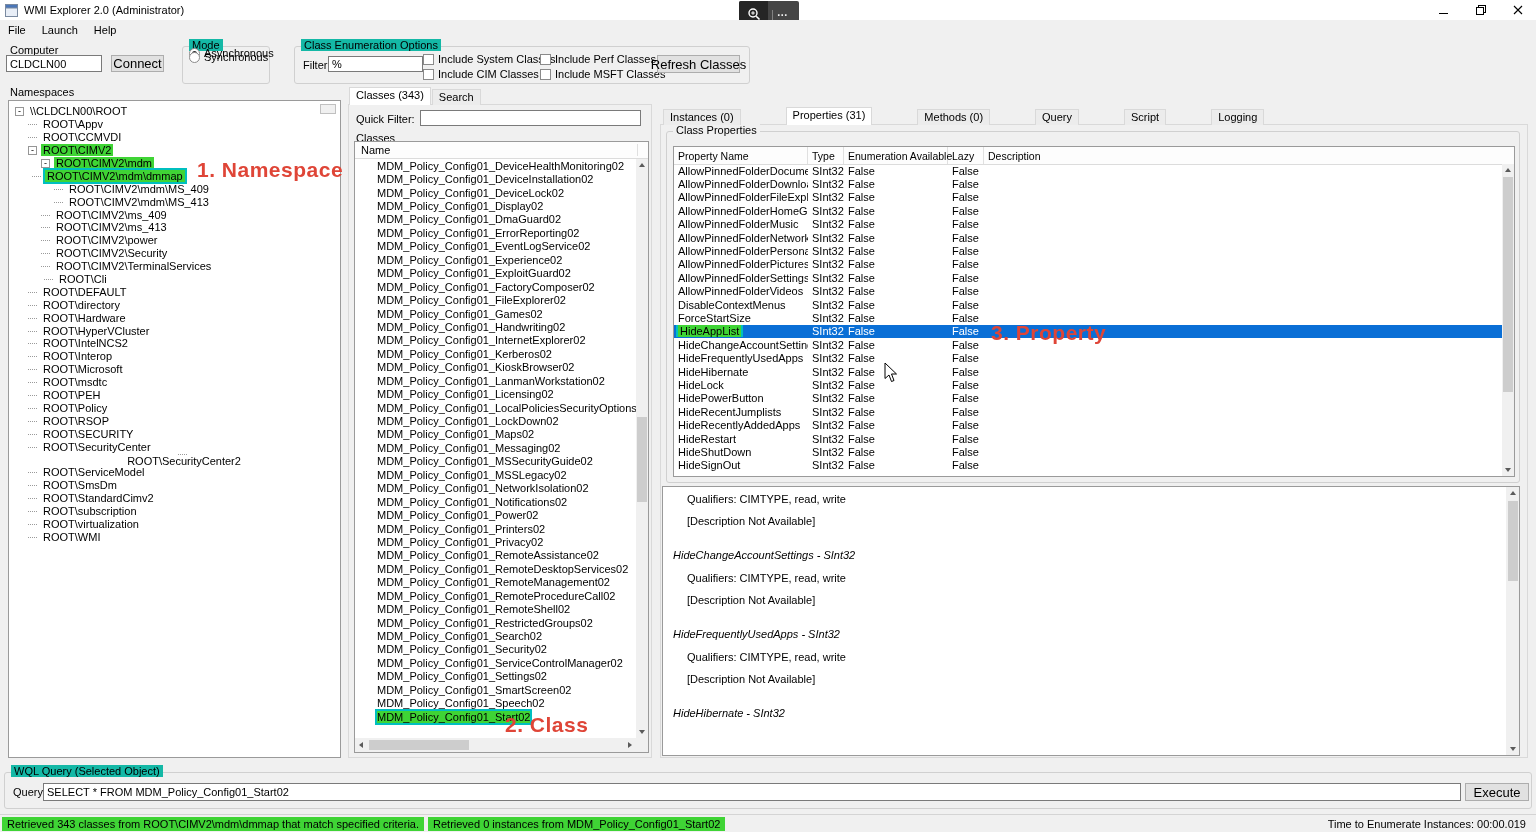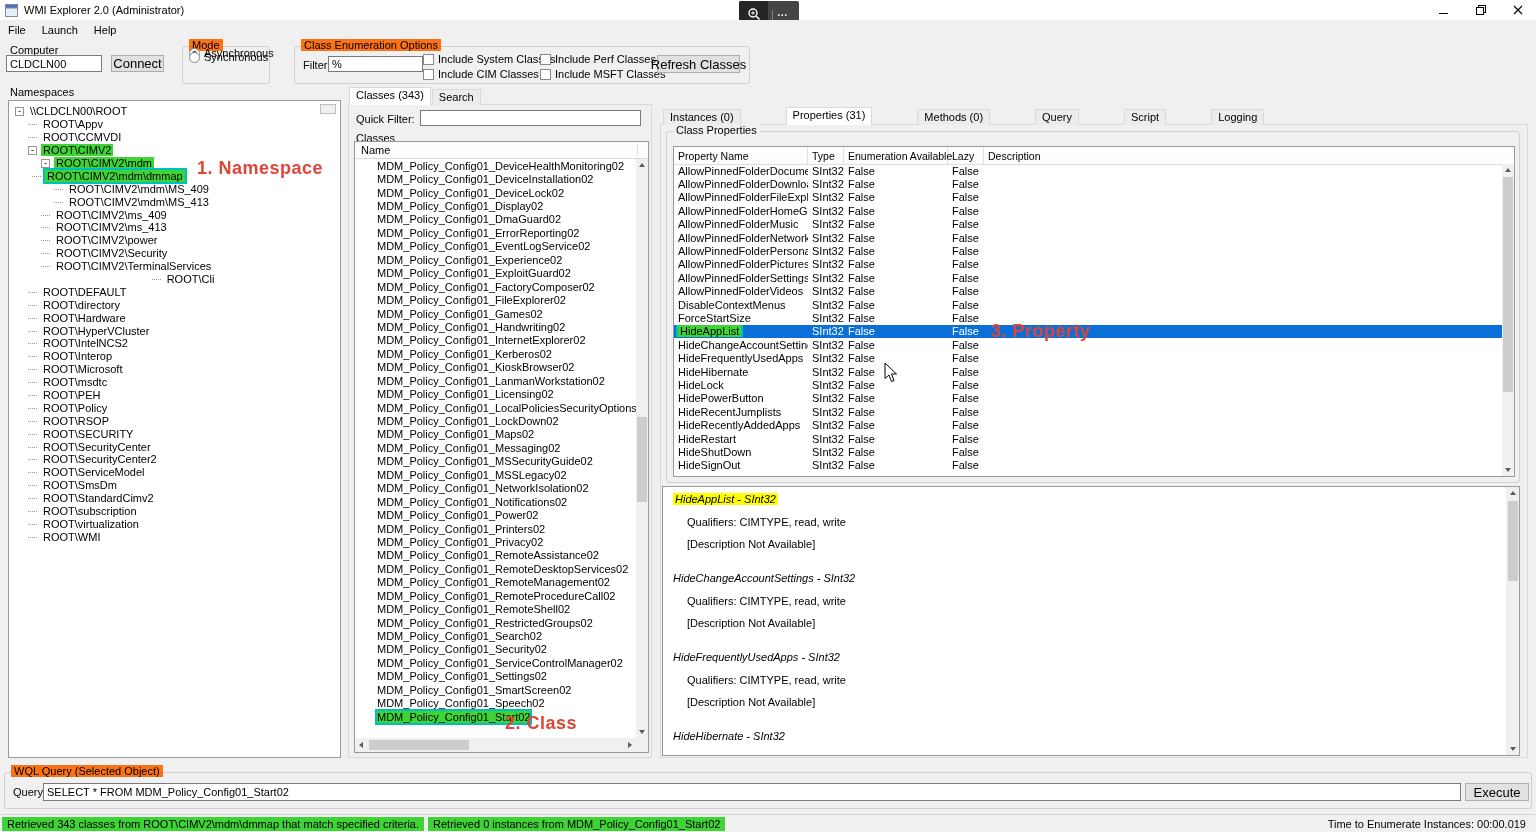--- a/index.html
+++ b/index.html
@@ -23,21 +23,21 @@
   
   .menubar{left:0;top:20px;width:1536px;height:19px;display:flex;align-items:center;background:#f0f0f0;}
   .menu-item{padding:2px 8px;}
   
   .lbl{position:absolute;white-space:nowrap;}
   .tb-input{position:absolute;border:1px solid #7a7a7a;background:#fff;box-sizing:border-box;
     font-family:"Liberation Sans",sans-serif;font-size:11px;padding:0 3px;}
   .btn{position:absolute;border:1px solid #adadad;background:#e1e1e1;box-sizing:border-box;
     display:flex;align-items:center;justify-content:center;font-size:13px;white-space:nowrap;}
   .gbox{position:absolute;border:1px solid #d0d0d0;border-radius:3px;box-sizing:border-box;}
-  .gb-label{position:absolute;top:-8px;left:6px;background:#f97316;padding:0 3px;white-space:nowrap;}
+  .gb-label{position:absolute;top:-8px;left:6px;background:#14b8a6;padding:0 3px;white-space:nowrap;}
   .radio-row{position:absolute;left:6px;display:flex;align-items:center;gap:4px;white-space:nowrap;}
   .radio-row:nth-of-type(2){top:4px;}
   .radio-row:nth-of-type(3){top:18px;}
   .radio{width:11px;height:11px;border:1px solid #8a8a8a;border-radius:50%;background:#fff;position:relative;box-sizing:border-box;flex:none;}
   .radio.on::after{content:"";position:absolute;inset:2px;background:#2d2d2d;border-radius:50%;}
   .check-grid{position:absolute;left:128px;top:5px;display:grid;grid-auto-flow:column;
     grid-template-rows:repeat(2,14px);grid-template-columns:117px auto;row-gap:1px;}
   .check-row{display:flex;align-items:center;gap:4px;white-space:nowrap;}
   .checkbox{width:11px;height:11px;border:1px solid #8a8a8a;background:#fff;box-sizing:border-box;flex:none;}
   
@@ -90,21 +90,21 @@
   .d-title{font-style:italic;height:14px;margin-bottom:9px;white-space:nowrap;}
   .hl-yellow{background:var(--highlight-yellow,#ffff00);padding:0 2px;}
   .d-line{margin-left:14px;margin-bottom:9px;height:13px;white-space:nowrap;}
   .d-desc{margin-left:14px;margin-bottom:21px;height:13px;white-space:nowrap;}
   
   .statusbar{left:0;top:814px;width:1536px;height:18px;background:#f0f0f0;border-top:1px solid #d4d4d4;
     display:flex;align-items:center;padding-left:2px;box-sizing:border-box;}
   .status-msg{background:var(--highlight-green,#3fd435);padding:1px 5px;margin-right:4px;white-space:nowrap;}
   .status-time{margin-left:auto;margin-right:10px;white-space:nowrap;}
   
-  .annotation{position:absolute;color:var(--annotation-red,#df4537);font-size:18px;font-weight:700;white-space:nowrap;letter-spacing:0.5px;z-index:9;}
+  .annotation{position:absolute;color:var(--annotation-red,#df4537);font-size:21px;font-weight:700;white-space:nowrap;letter-spacing:0.5px;z-index:9;}
   .cursor{position:absolute;z-index:10;}
 </style>
 </head>
 <body>
 
 <div class="abs titlebar">
   <span class="app-icon">
     <svg width="13" height="13">
         <rect x="0.5" y="0.5" width="12" height="12" fill="#e8eef7" stroke="#7a8aa0"></rect>
         <rect x="0.5" y="0.5" width="12" height="3.5" fill="#4a76b8" stroke="#7a8aa0"></rect>
@@ -241,21 +241,21 @@
         <span class="tree-label">ROOT\CIMV2\power</span>
       </div>
       <div class="tree-row" style="padding-left: 32px;">
         <span class="tree-dash"></span>
         <span class="tree-label">ROOT\CIMV2\Security</span>
       </div>
       <div class="tree-row" style="padding-left: 32px;">
         <span class="tree-dash"></span>
         <span class="tree-label">ROOT\CIMV2\TerminalServices</span>
       </div>
-      <div class="tree-row" style="padding-left: 19px; justify-content: center;">
+      <div class="tree-row" style="padding-left: 35px;">
         <span class="tree-dash"></span>
         <span class="tree-label">ROOT\Cli</span>
       </div>
       <div class="tree-row" style="padding-left: 19px;">
         <span class="tree-dash"></span>
         <span class="tree-label">ROOT\DEFAULT</span>
       </div>
       <div class="tree-row" style="padding-left: 19px;">
         <span class="tree-dash"></span>
         <span class="tree-label">ROOT\directory</span>
@@ -297,21 +297,21 @@
         <span class="tree-label">ROOT\RSOP</span>
       </div>
       <div class="tree-row" style="padding-left: 19px;">
         <span class="tree-dash"></span>
         <span class="tree-label">ROOT\SECURITY</span>
       </div>
       <div class="tree-row" style="padding-left: 19px;">
         <span class="tree-dash"></span>
         <span class="tree-label">ROOT\SecurityCenter</span>
       </div>
-      <div class="tree-row" style="padding-left: 19px;">
+      <div class="tree-row" style="padding-left: 19px; flex-direction: column;">
         <span class="tree-dash"></span>
         <span class="tree-label">ROOT\SecurityCenter2</span>
       </div>
       <div class="tree-row" style="padding-left: 19px;">
         <span class="tree-dash"></span>
         <span class="tree-label">ROOT\ServiceModel</span>
       </div>
       <div class="tree-row" style="padding-left: 19px;">
         <span class="tree-dash"></span>
         <span class="tree-label">ROOT\SmsDm</span>
@@ -733,21 +733,20 @@
           </div>
         <div class="sb-thumb" style="left:1px;width:10px;top:13px;height:215px;"></div>
         <div class="sb-btn" style="bottom:0;">
             <span class="tri-dn"></span>
           </div>
       </div>
     </div>
   </div>
   <div class="details" style="left:1px;top:361px;width:858px;height:270px;">
     <div id="detail-entries" class="details-content">
-        <div class="d-title"><span class="hl-yellow">HideAppList - SInt32</span></div>
         <div class="d-line">Qualifiers: CIMTYPE, read, write</div>
         <div class="d-desc">[Description Not Available]</div>
         <div class="d-title"><span>HideChangeAccountSettings - SInt32</span></div>
         <div class="d-line">Qualifiers: CIMTYPE, read, write</div>
         <div class="d-desc">[Description Not Available]</div>
         <div class="d-title"><span>HideFrequentlyUsedApps - SInt32</span></div>
         <div class="d-line">Qualifiers: CIMTYPE, read, write</div>
         <div class="d-desc">[Description Not Available]</div>
         <div class="d-title"><span>HideHibernate - SInt32</span></div>
       </div>

